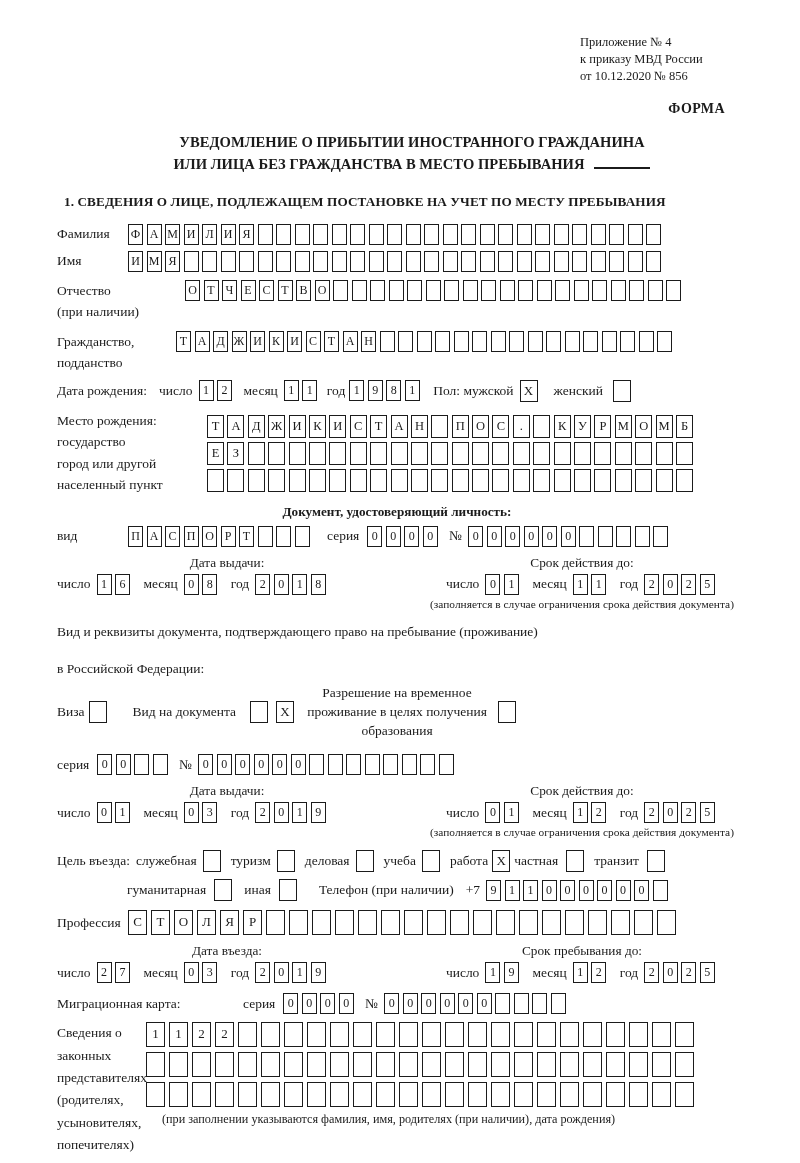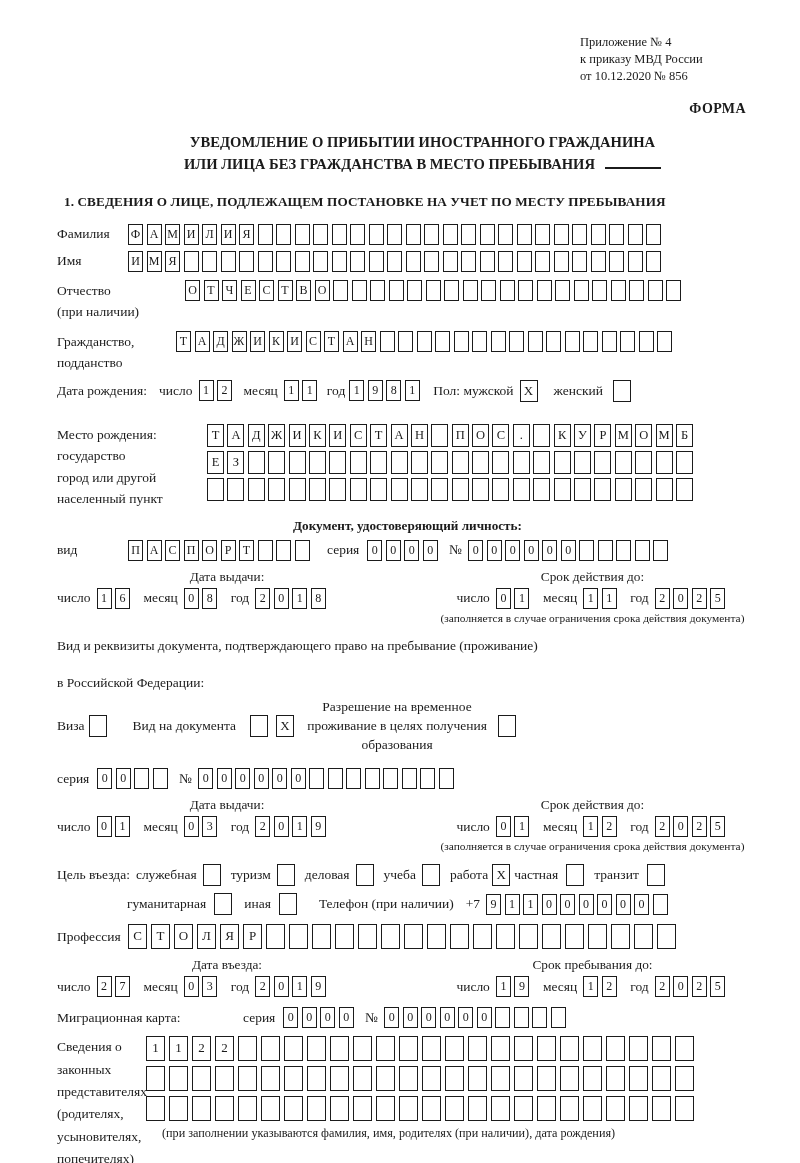--- a/index.html
+++ b/index.html
@@ -3,21 +3,21 @@
 <meta charset="utf-8">
 <style>
   *{box-sizing:border-box;margin:0;padding:0;}
   html,body{background:#fff;}
   body{
     width:800px;height:1163px;overflow:hidden;
     color:#1b1b1b;
     font-family:"Liberation Serif","DejaVu Serif",serif;
     font-size:13.5px;
   }
-  .page{width:800px;height:1163px;padding:34px 12px 0 57px;position:relative;}
+  .page{width:800px;height:1163px;padding:34px 33px 0 57px;position:relative;}
 
   
   .refblock{margin-left:523px;width:215px;font-size:12.5px;line-height:1.35;}
   .refblock .small{font-size:12px;margin-top:5px;}
   .forma{margin-top:16px;text-align:right;padding-right:42px;font-weight:bold;font-size:14px;letter-spacing:0.4px;}
 
   .title{margin-top:14px;text-align:center;font-weight:bold;font-size:14.6px;line-height:1.55;}
   .title-underline{display:inline-block;width:56px;border-bottom:2px solid #1b1b1b;margin-left:10px;vertical-align:baseline;height:12px;}
 
   .sect{margin-top:18px;padding-left:7px;font-weight:bold;font-size:13.2px;letter-spacing:0.1px;}
@@ -258,21 +258,21 @@
         <span class="cell s">9</span>
         <span class="cell s">8</span>
         <span class="cell s">1</span>
       </span>
     <span class="mr6">Пол: мужской</span>
     <span class="cb">X</span>
     <span class="gap16 mr10">женский</span>
     <span class="cb"></span>
   </div>
 
-  <div class="frow top" style="margin-top:22px;">
+  <div class="frow top" style="margin-top:8px;align-items:flex-end;">
     <span class="lblblock bp-label">
       <div>Место рождения:</div>
       <div>государство</div>
       <div>город или другой</div>
       <div>населенный пункт</div>
     </span>
     <span class="bp-rows">
       <span class="boxes">
           <span class="cell m">Т</span>
           <span class="cell m">А</span>

